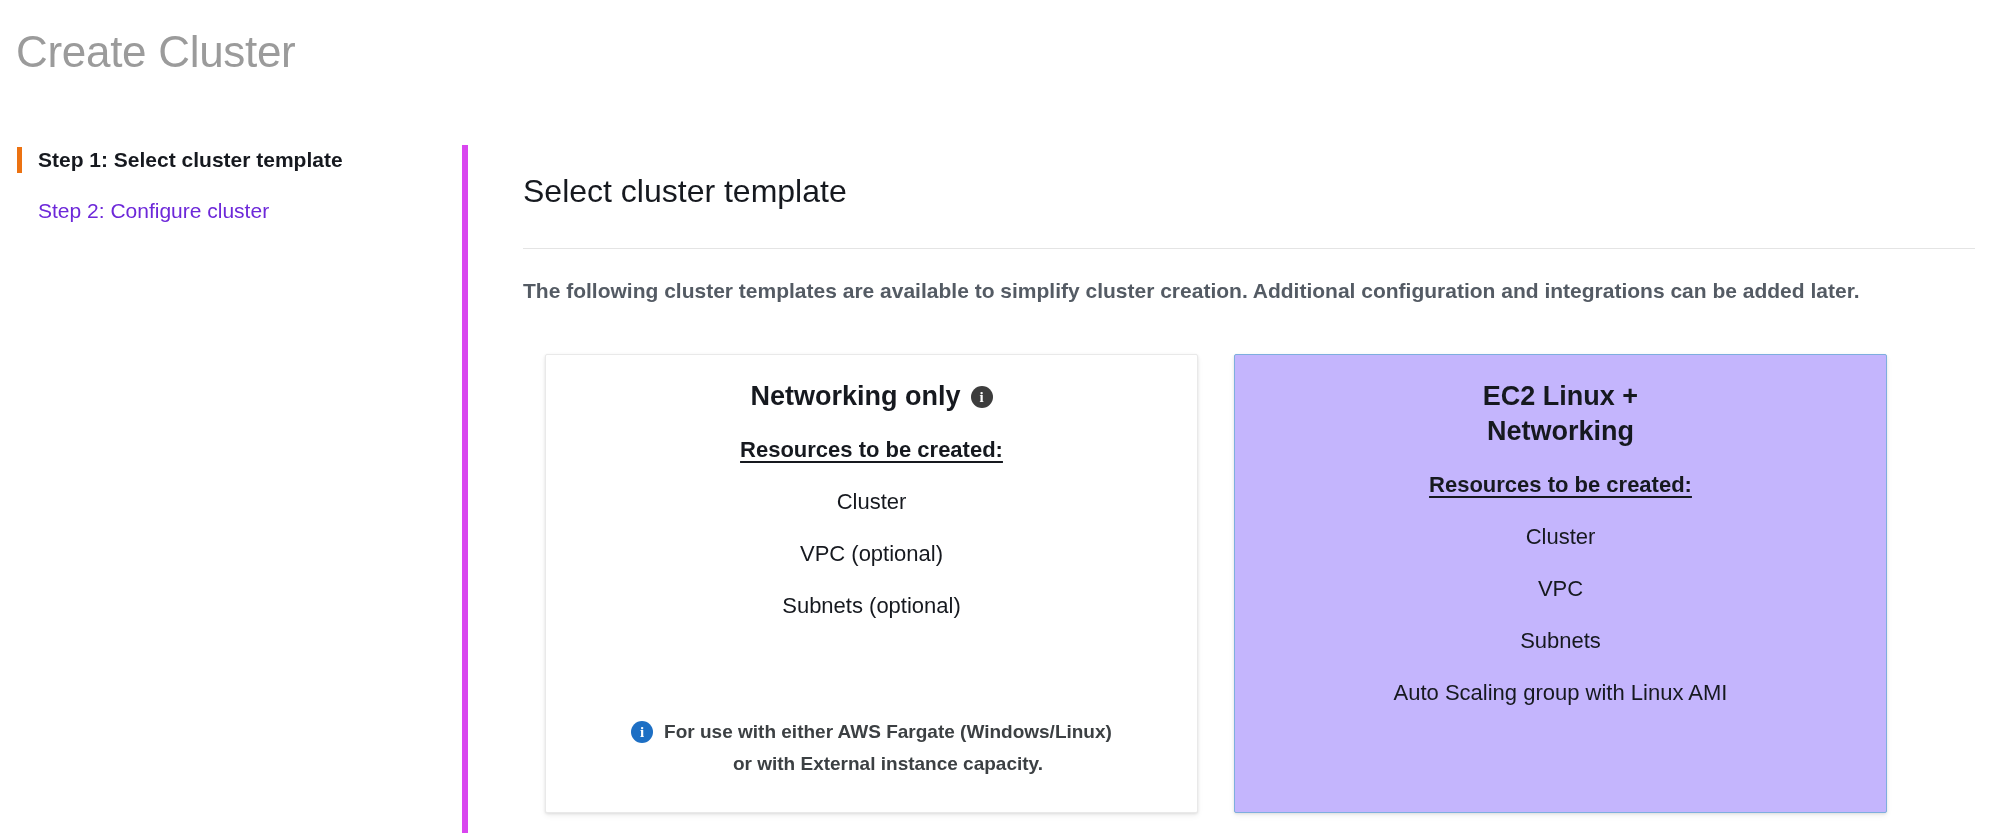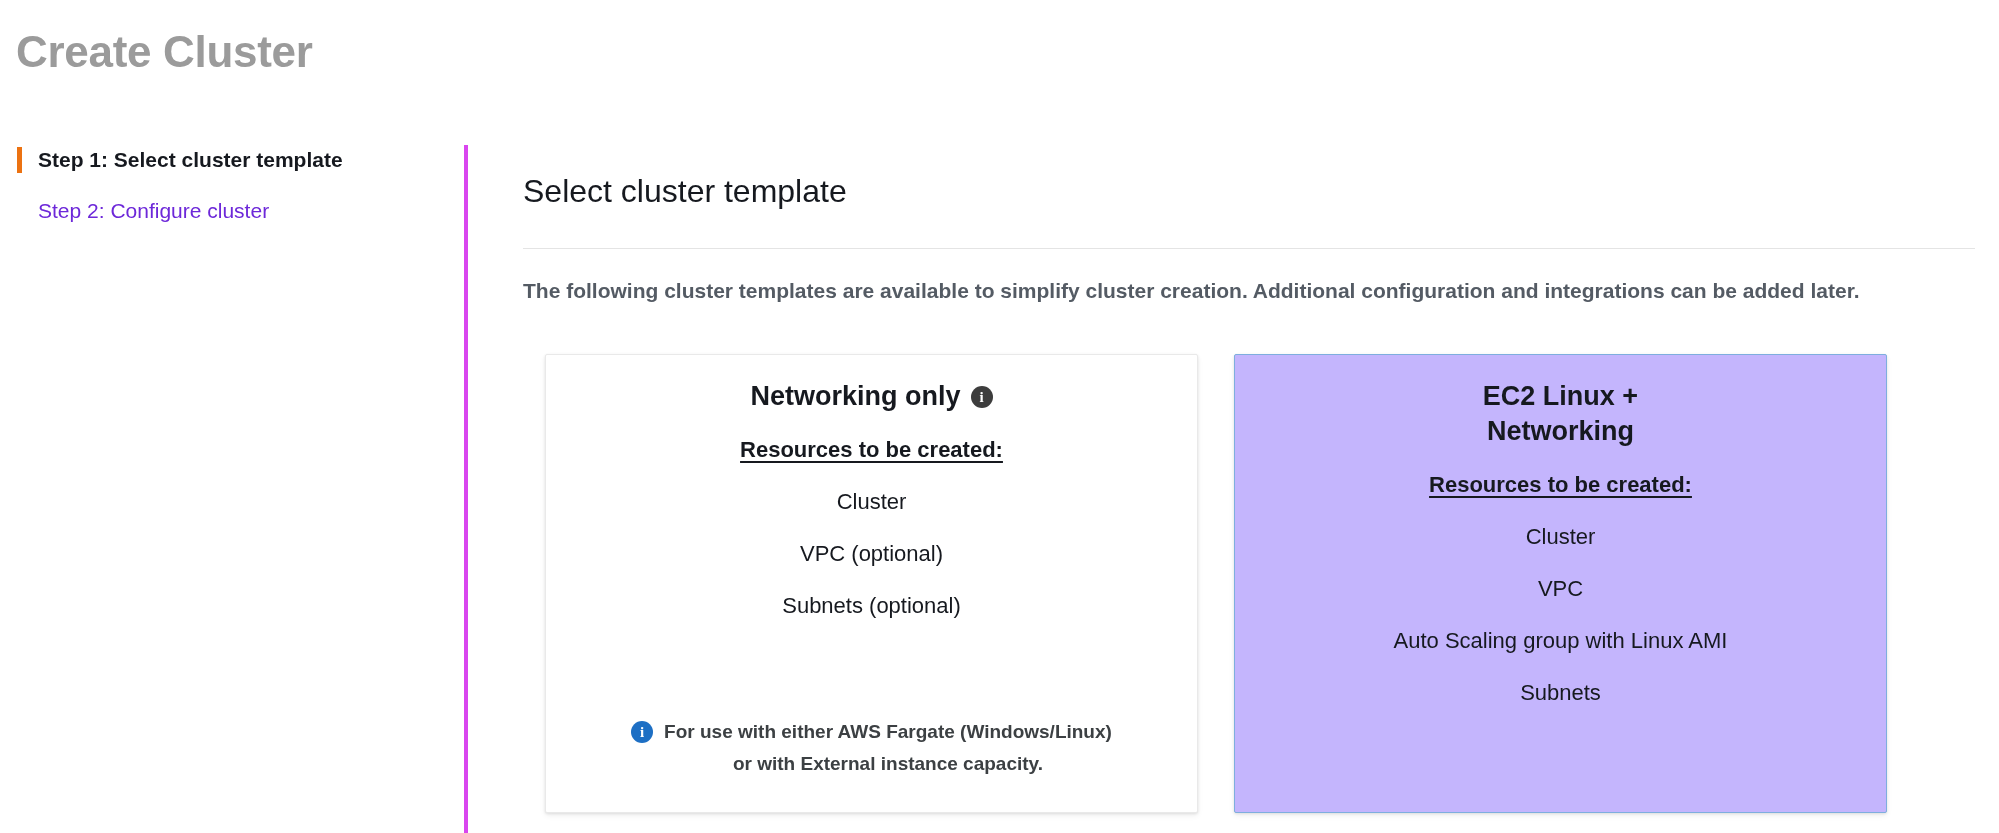--- a/index.html
+++ b/index.html
@@ -16,21 +16,21 @@
     overflow: hidden;
     position: relative;
   }
 
   
   .page-title {
     position: absolute;
     left: 16px;
     top: 28px;
     font-size: 44px;
-    font-weight: 700;
+    font-weight: 400;
     color: #9b9b9b;
     letter-spacing: -0.3px;
     line-height: 1.1;
     white-space: nowrap;
   }
 
   
   .wizard {
     position: absolute;
     left: 0;
@@ -39,21 +39,21 @@
     height: 688px;
   }
 
   
   .sidebar {
     position: absolute;
     left: 0;
     top: 0;
     width: 468px;
     height: 688px;
-    border-right: 4px solid #d946ef;
+    border-right: 6px solid #d946ef;
   }
   .step {
     position: relative;
     padding-left: 38px;
     font-size: 21px;
     line-height: 26px;
     white-space: nowrap;
   }
   .step.active {
     top: 2px;
@@ -257,20 +257,20 @@
 
       <div class="card selected">
         <div class="card-title">
           <span class="card-title-text">EC2 Linux +
 Networking</span>
         </div>
         <div class="card-subtitle">Resources to be created:</div>
         <ul class="resource-list">
           <li class="resource-item">Cluster</li>
           <li class="resource-item">VPC</li>
+          <li class="resource-item">Subnets</li>
           <li class="resource-item">Auto Scaling group with Linux AMI</li>
-          <li class="resource-item">Subnets</li>
         </ul>
       </div>
 
     </div>
   </main>
 </div>
 
 </body></html>

